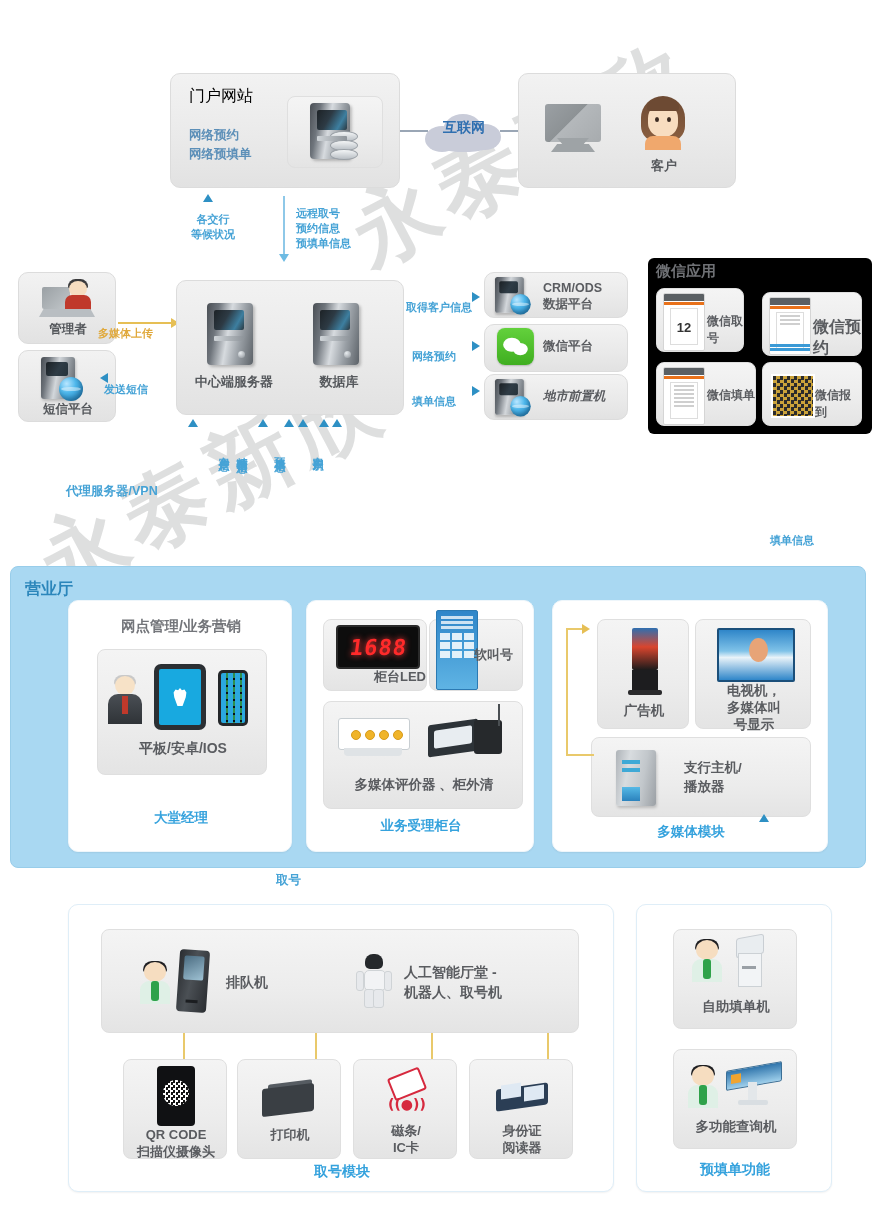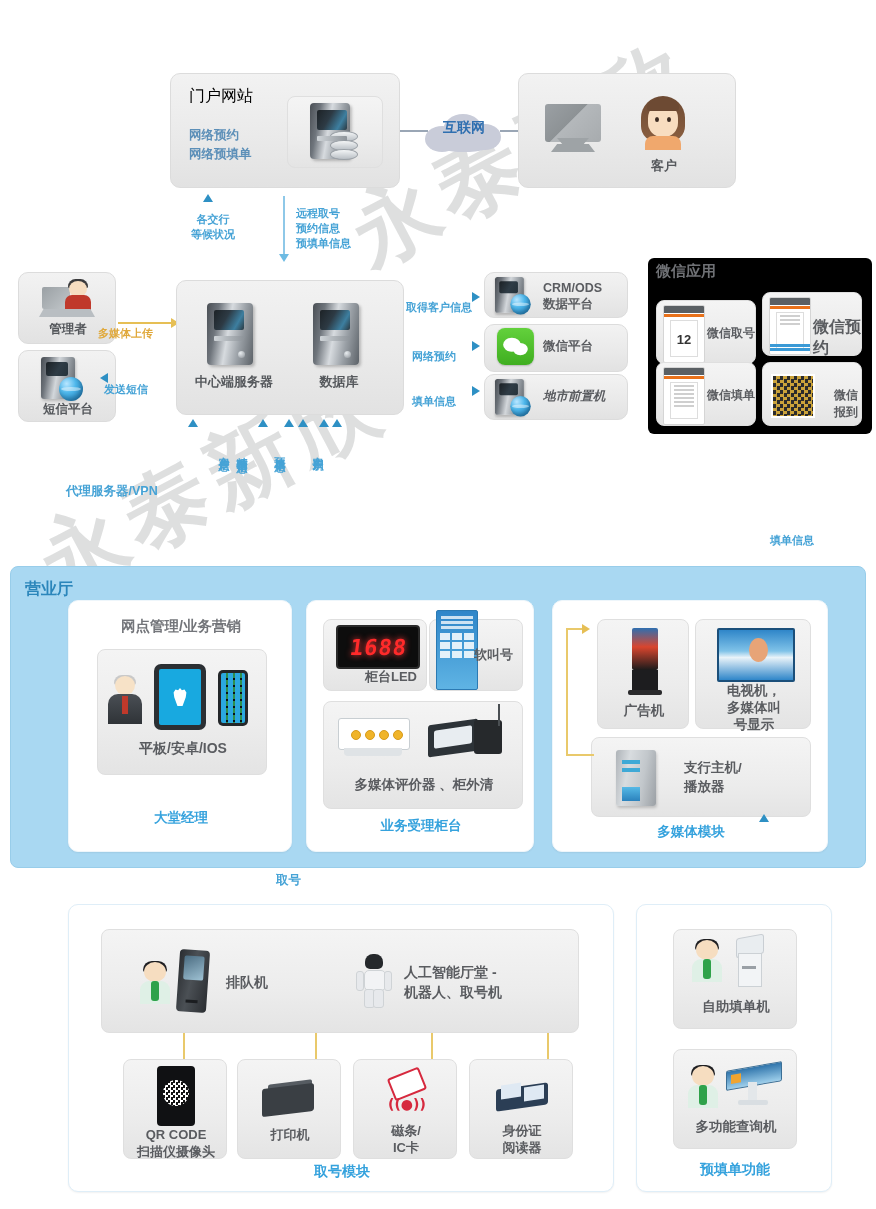--- a/index.html
+++ b/index.html
@@ -448,21 +448,21 @@
     </div>
     <div class="abs lbl-grey" style="left:58px;top:13px;font-size:12.5px;font-style:italic;">地市前置机</div>
   </div>
 
   <div class="abs lnh" style="left:630px;top:345px;width:24px;"></div>
   <div class="abs arr-rt" style="left:650px;top:341px;"></div>
 
   <div class="abs" style="left:648px;top:258px;width:224px;height:176px;background:#000000;border-radius:6px;">
     <div class="abs ttl-grey" style="left:8px;top:4px;font-size:15px;">微信应用</div>
 
-    <div class="abs panel-lite" style="left:8px;top:42px;width:100px;height:64px;">
+    <div class="abs panel-lite" style="left:8px;top:30px;width:88px;height:64px;">
       <div class="abs" style="left:6px;top:4px;">
         <div class="mini">
             <div class="hdr"></div>
             <div class="orb"></div>
           <div class="pg"></div>
             <div class="big">12</div>
           </div>
       </div>
       <div class="abs lbl-grey" style="left:50px;top:24px;font-size:12px;">微信取号</div>
     </div>
@@ -501,21 +501,21 @@
             </div>
           </div>
       </div>
       <div class="abs lbl-grey" style="left:50px;top:24px;font-size:12px;">微信填单</div>
     </div>
 
     <div class="abs panel-lite" style="left:114px;top:104px;width:100px;height:64px;">
       <div class="abs" style="left:8px;top:11px;">
           <div class="qr"></div>
         </div>
-      <div class="abs lbl-grey" style="left:52px;top:24px;font-size:12px;padding-left:19px;">微信报到</div>
+      <div class="abs lbl-grey" style="left:52px;top:24px;font-size:12px;">微信报到</div>
     </div>
   </div>
 
   <div class="abs lnv" style="left:192px;top:426px;height:190px;"></div>
   <div class="abs arr-up" style="left:188px;top:419px;"></div>
 
   <div class="abs lnv" style="left:262px;top:426px;height:200px;"></div>
   <div class="abs arr-up" style="left:258px;top:419px;"></div>
 
   <div class="abs lnv" style="left:288px;top:426px;height:144px;"></div>
@@ -582,21 +582,21 @@
     <div class="abs ttl-blue" style="left:0;top:208px;width:224px;text-align:center;font-size:13.5px;">大堂经理</div>
   </div>
 
   <div class="abs whitecard" style="left:306px;top:600px;width:228px;height:252px;">
     <div class="abs panel-lite" style="left:16px;top:18px;width:104px;height:72px;">
       <div class="abs" style="left:12px;top:5px;">
         <div class="led">
             <span>1688</span>
           </div>
       </div>
-      <div class="abs lbl-grey" style="left:7px;top:48px;width:120px;text-align:center;font-size:13px;">柜台LED</div>
+      <div class="abs lbl-grey" style="left:16px;top:48px;width:120px;text-align:center;font-size:13px;">柜台LED</div>
     </div>
     <div class="abs panel-lite" style="left:122px;top:18px;width:94px;height:72px;">
       <div class="abs" style="left:6px;top:-10px;">
         <div class="softcall">
             <i></i>
             <i></i>
             <i></i>
           <div class="grid">
               <u></u>
               <u></u>

